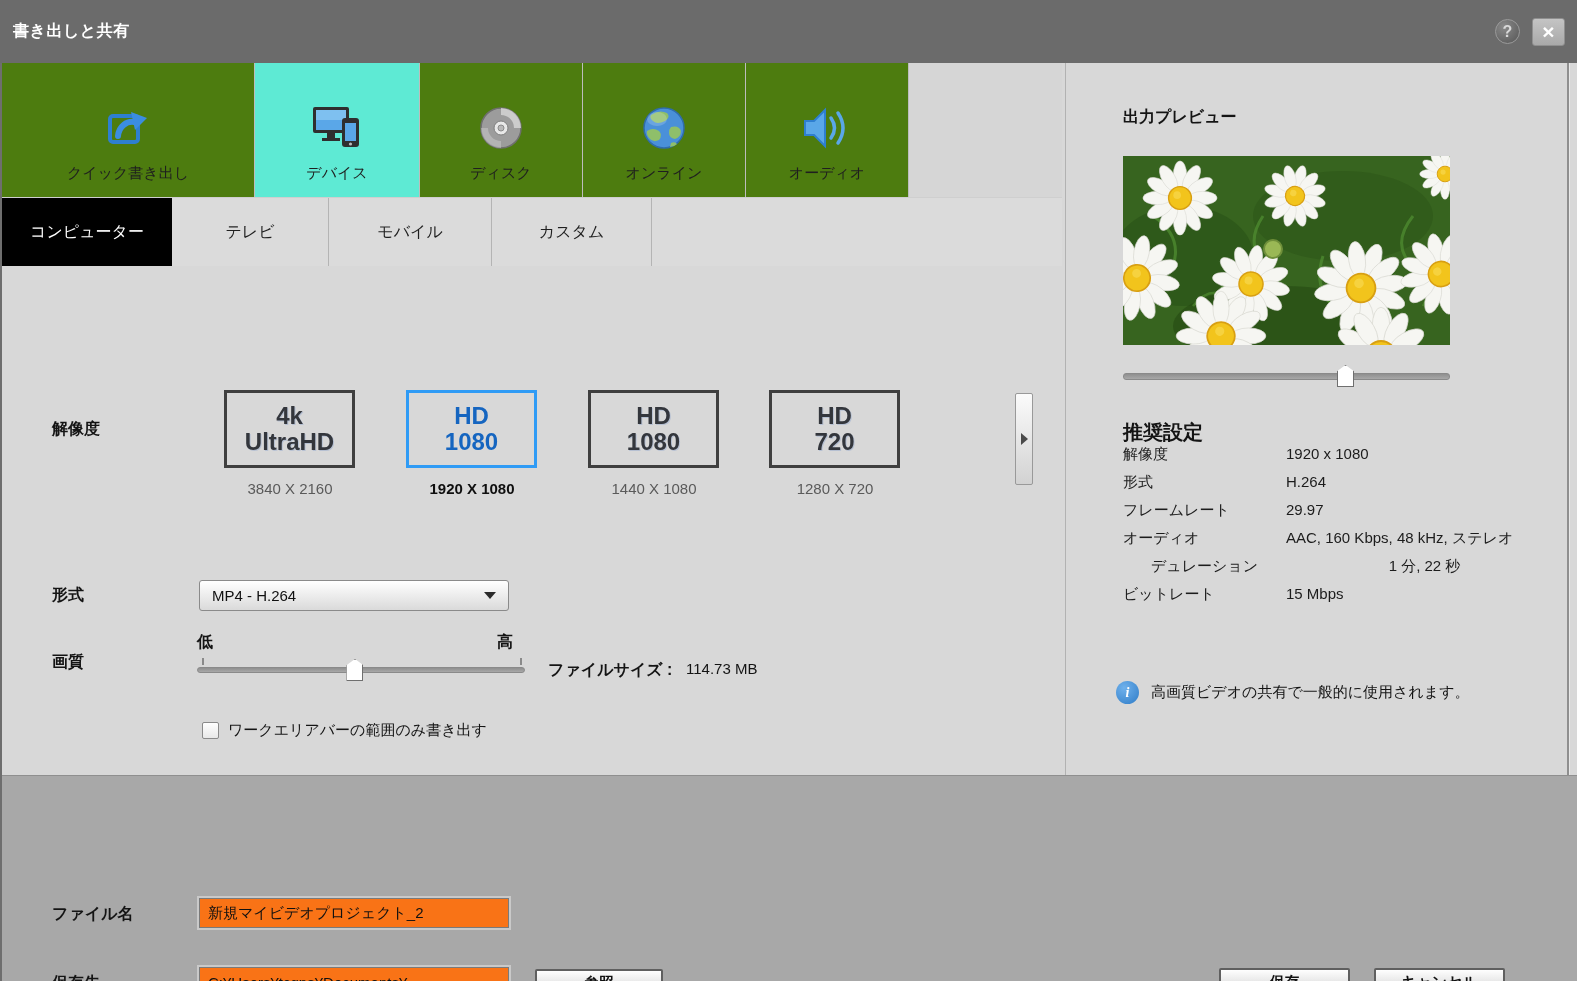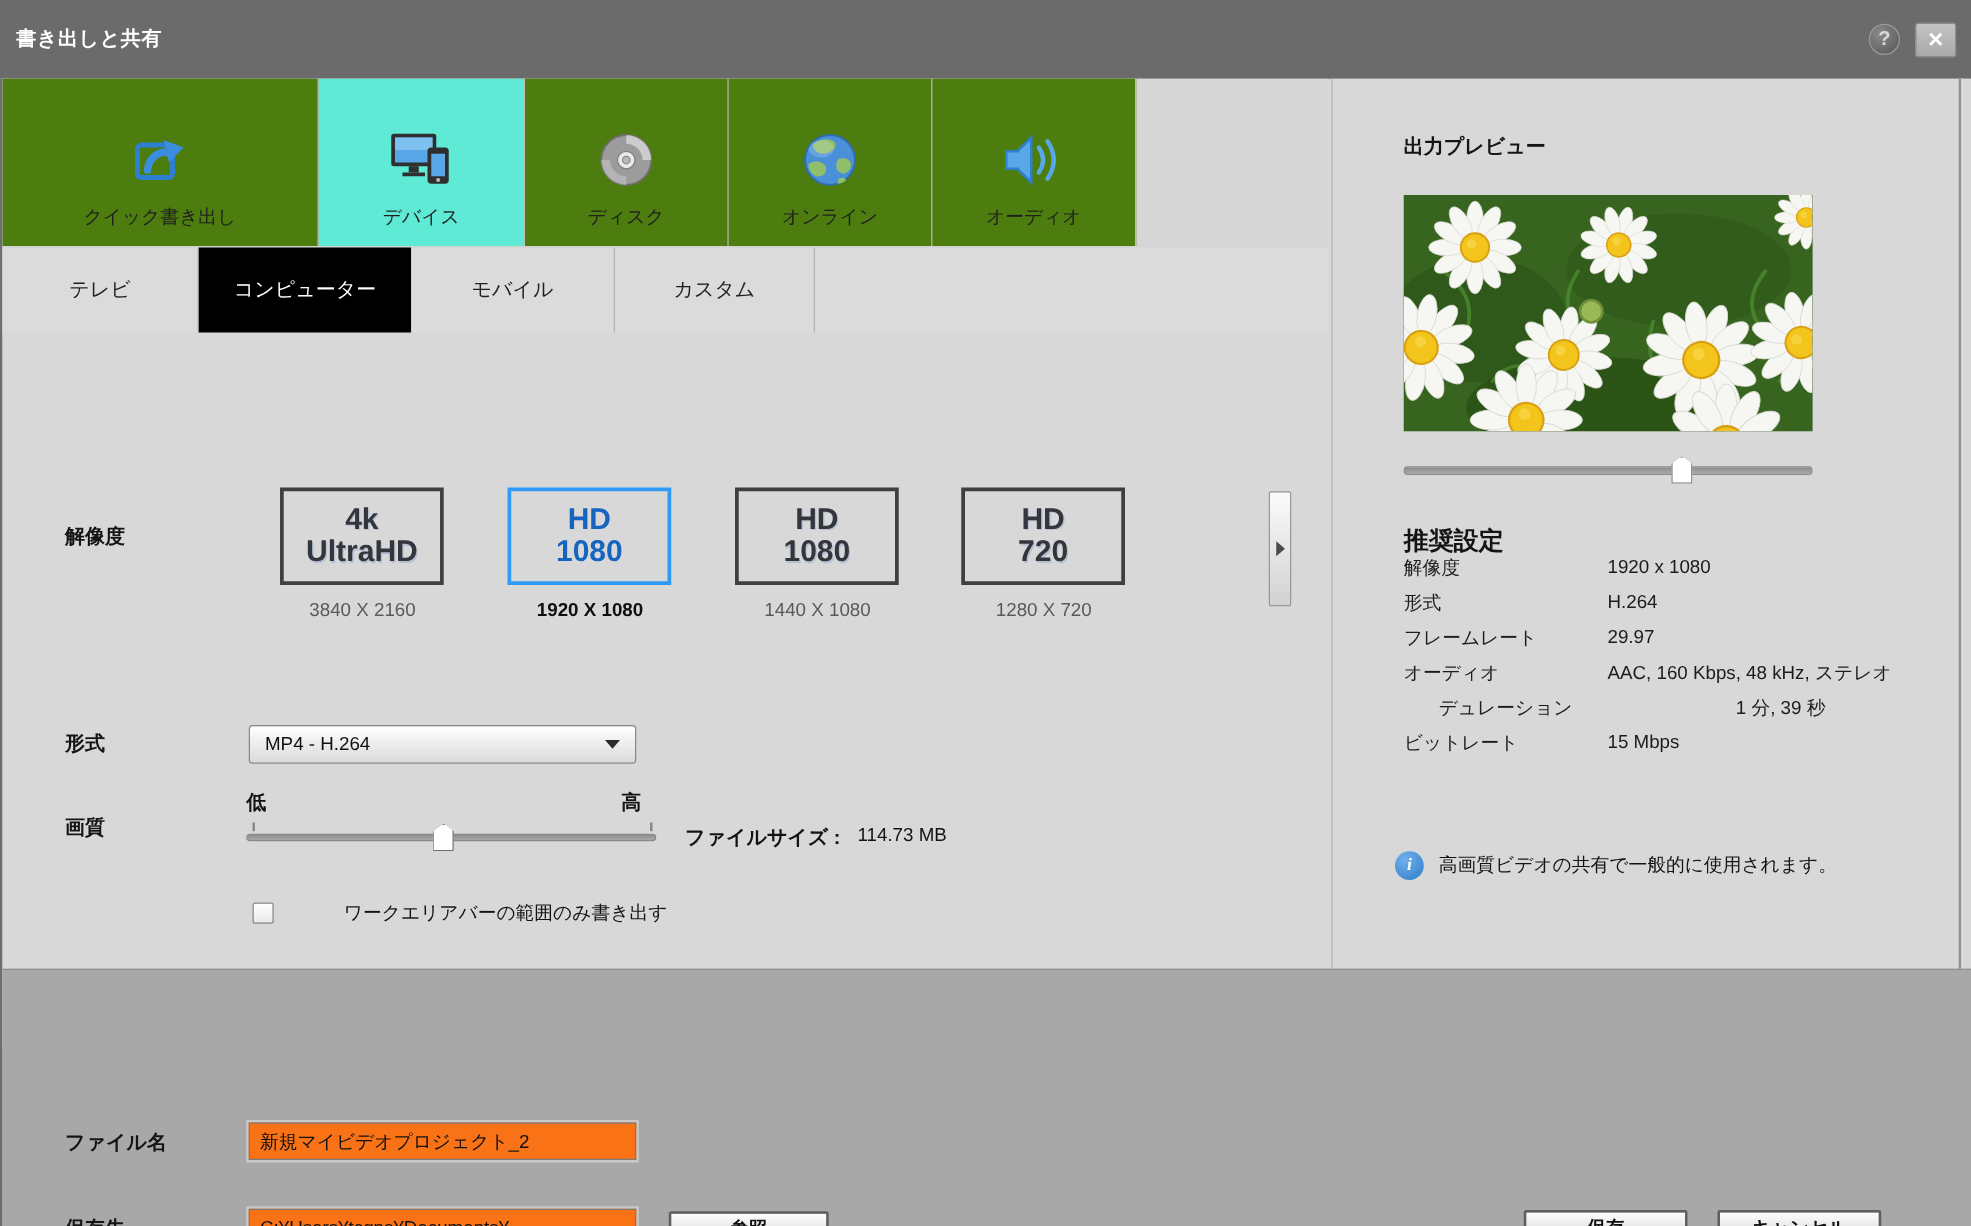--- a/index.html
+++ b/index.html
@@ -75,21 +75,21 @@
   .slider-track { position:absolute; height:6px; background:linear-gradient(#8f8f8f,#a8a8a8); border-radius:3px; border:1px solid #8a8a8a; }
   .slider-tick { position:absolute; width:2px; height:7px; background:#8a8a8a; }
   .slider-thumb {
     position:absolute; width:17px; height:22px; background:#fff; border:1.5px solid #6f6f6f;
     clip-path:polygon(50% 0,100% 28%,100% 100%,0 100%,0 28%); cursor:pointer;
   }
   .filesize-label { position:absolute; left:546px; top:394px; font-size:16px; font-weight:bold; color:#141414; }
   .filesize-value { position:absolute; left:684px; top:394px; font-size:15px; color:#141414; }
   .checkbox-row { position:absolute; left:200px; top:455px; display:flex; align-items:center; gap:9px; }
   .checkbox { width:17px; height:17px; background:linear-gradient(#fff,#e8e8e8); border:1px solid #8a8a8a; border-radius:2px; cursor:pointer; }
-  .checkbox-label { font-size:15px; color:#141414;margin-left:47px; }
+  .checkbox-label { font-size:15px; color:#141414; }
   
   .right-panel { position:absolute; left:1063px; top:0; width:514px; height:712px; background:#d8d8d8; border-left:1px solid #b2b2b2; }
   .right-edge { position:absolute; right:10px; top:0; width:2px; height:712px; background:#8f8f8f; box-shadow:1px 0 0 #e8e8e8; }
   .panel-title { position:absolute; left:57px; top:44px; font-size:16px; font-weight:bold; color:#141414; }
   .preview-img { position:absolute; left:57px; top:93px; width:327px; height:189px; background:#2d5a1e; overflow:hidden; }
   .preview-slider-track { position:absolute; left:57px; top:310px; width:327px; }
   .rec-title { position:absolute; left:57px; top:356px; font-size:20px; font-weight:bold; color:#141414; }
   .rec-rows { position:absolute; left:57px; top:382px; width:440px; }
   .rec-row { display:flex; font-size:15px; color:#1c1c1c; margin-bottom:9px; }
   .rec-row .rl { width:163px; flex-shrink:0; }
@@ -189,22 +189,22 @@
           <path d="M4 16 L13 16 L24 5 L24 41 L13 30 L4 30 Z" fill="#5aa7e8" stroke="#2e7fd0" stroke-width="2"></path>
           <path d="M30 13 Q37 23 30 33" fill="none" stroke="#5aa7e8" stroke-width="3.5" stroke-linecap="round"></path>
           <path d="M37 8 Q47 23 37 38" fill="none" stroke="#5aa7e8" stroke-width="3.5" stroke-linecap="round"></path>
         </svg>
       </span>
       <span class="tab-label">オーディオ</span>
     </div>
   </div>
 
   <div class="sub-tabs">
+    <div class="sub-tab st-0 selected">コンピューター</div>
     <div class="sub-tab st-1">テレビ</div>
-    <div class="sub-tab st-0 selected">コンピューター</div>
     <div class="sub-tab st-2">モバイル</div>
     <div class="sub-tab st-3">カスタム</div>
     <div class="sub-tab filler"></div>
   </div>
 
   <div class="content">
     <span class="row-label" style="left:50px; top:153px;">解像度</span>
 
     <div class="preset" style="left:222px; top:124px;">
       <span class="p1">4k</span>
@@ -323,21 +323,21 @@
       <div class="rec-row">
         <span class="rl">フレームレート</span>
         <span class="rv">29.97</span>
       </div>
       <div class="rec-row">
         <span class="rl">オーディオ</span>
         <span class="rv">AAC, 160 Kbps, 48 kHz, ステレオ</span>
       </div>
       <div class="rec-row gap">
         <span class="rl">デュレーション</span>
-        <span class="rv">1 分, 39 秒</span>
+        <span class="rv">1 分, 22 秒</span>
       </div>
       <div class="rec-row">
         <span class="rl">ビットレート</span>
         <span class="rv">15 Mbps</span>
       </div>
     </div>
 
     <div class="info-row">
       <div class="info-icon">i</div>
       <span class="info-text">高画質ビデオの共有で一般的に使用されます。</span>

